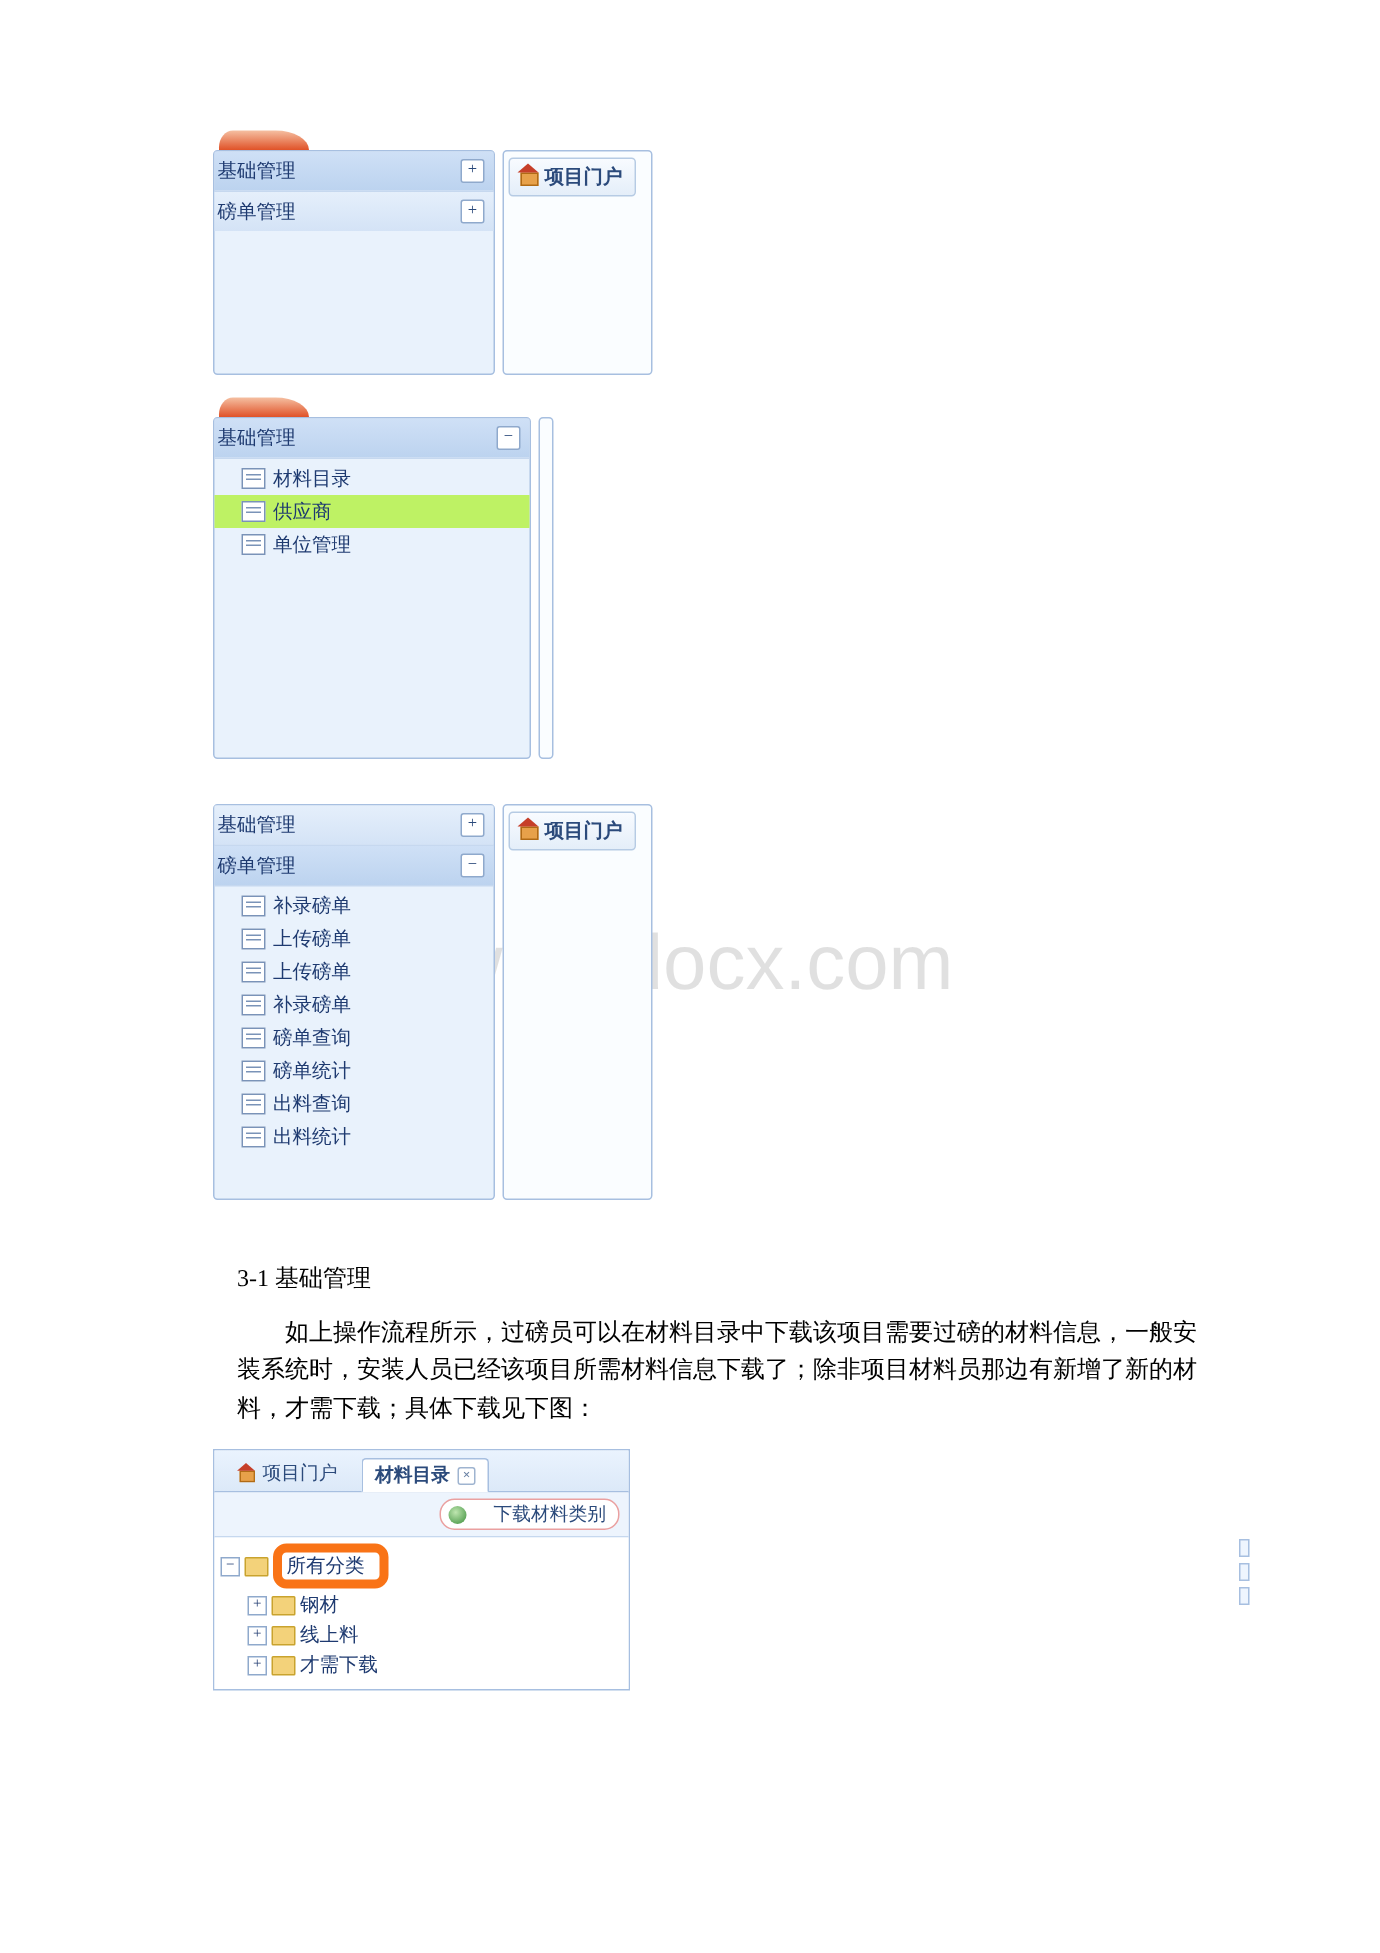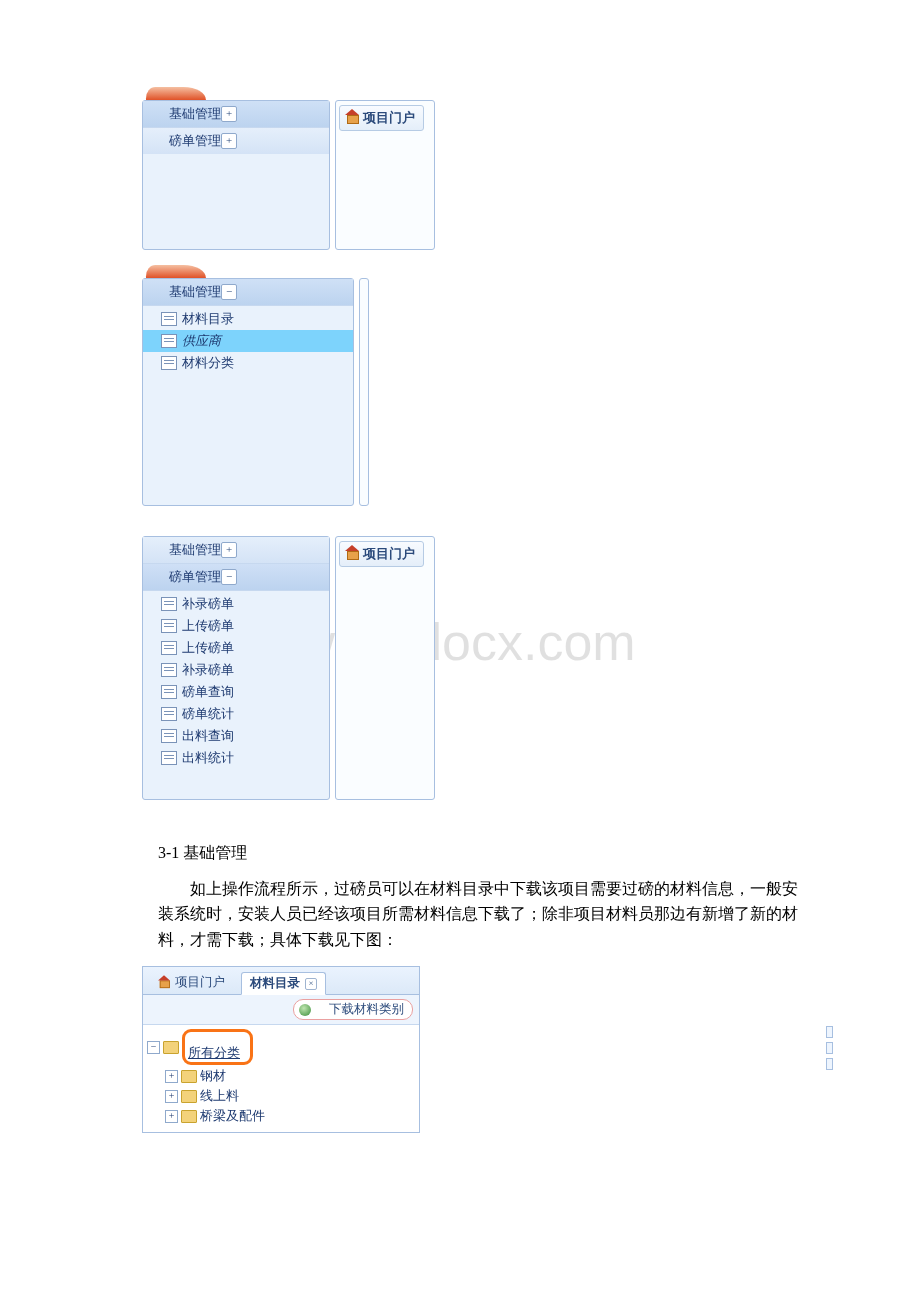--- a/index.html
+++ b/index.html
@@ -44,21 +44,22 @@
     left: 4px;
     width: 60px;
     height: 13px;
     background: linear-gradient(to bottom, #f5bfa1, #e05228);
     border-top-left-radius: 10px 12px;
     border-top-right-radius: 24px 14px;
   }
   .section-head {
     display: flex;
     align-items: center;
-    padding: 4px 6px 4px 26px;
+    justify-content: space-between;
+    padding: 4px 6px 4px 2px;
     font-size: 13px;
     color: #1e3a70;
     border-bottom: 1px solid #c6d8ef;
     background: linear-gradient(to bottom, #e5effb, #d4e3f6);
   }
   .section-head.sel {
     background: linear-gradient(to bottom, #cfe0f6, #bcd3ef);
   }
   .expand-btn {
     width: 14px;
@@ -77,22 +78,21 @@
     font-size: 13px;
   }
   .tree-item {
     display: flex;
     align-items: center;
     padding: 2px 4px 2px 18px;
     color: #1e3a70;
     cursor: pointer;
   }
   .tree-item.selected {
-    background: #7dd3fc;
-    font-style: italic;
+    background: #bef264;
   }
   .doc-icon {
     width: 14px;
     height: 12px;
     margin-right: 5px;
     border: 1px solid #7a93b8;
     background: #fff;
     position: relative;
   }
   .doc-icon::before,
@@ -272,24 +272,23 @@
   .ftree-row .pm {
     width: 11px; height: 11px;
     border: 1px solid #8fa9cc;
     background: #fff;
     font-size: 10px;
     line-height: 9px;
     text-align: center;
     margin-right: 3px;
   }
   .ftree-row.root-sel .label {
-    border: 3px solid #f97316;
+    border: 6px solid #f97316;
     border-radius: 9px;
-    padding: 12px 10px 0 3px;
-    text-decoration: underline;
+    padding: 0 10px 0 3px;
   }
   .ftree-row.child { padding-left: 18px; }
   .ftree-row .folder-ico { margin-right: 3px; }
   .side-dots {
     position: absolute;
     right: -12px;
     top: 60px;
     width: 6px;
   }
   .side-dots div {
@@ -336,21 +335,21 @@
       <div class="tree-item">
         <span class="doc-icon"></span>
         <span>材料目录</span>
       </div>
       <div class="tree-item selected">
         <span class="doc-icon"></span>
         <span>供应商</span>
       </div>
       <div class="tree-item">
         <span class="doc-icon"></span>
-        <span>材料分类</span>
+        <span>单位管理</span>
       </div>
     </div>
   </div>
   <div class="right-strip" style="left:217px;top:0;width:10px;height:228px;"></div>
 </div>
 
 <div class="shot" style="height:280px;">
   <div class="panel left-pane" style="height:264px;">
     <div class="section-head">
       <span>基础管理</span>
@@ -441,21 +440,21 @@
         <span>钢材</span>
       </div>
       <div class="ftree-row child">
         <span class="pm">+</span>
         <span class="folder-ico"></span>
         <span>线上料</span>
       </div>
       <div class="ftree-row child">
         <span class="pm">+</span>
         <span class="folder-ico"></span>
-        <span>桥梁及配件</span>
+        <span>才需下载</span>
       </div>
     </div>
   </div>
   <div class="side-dots">
         <div></div>
         <div></div>
         <div></div>
       </div>
 </div>
 

